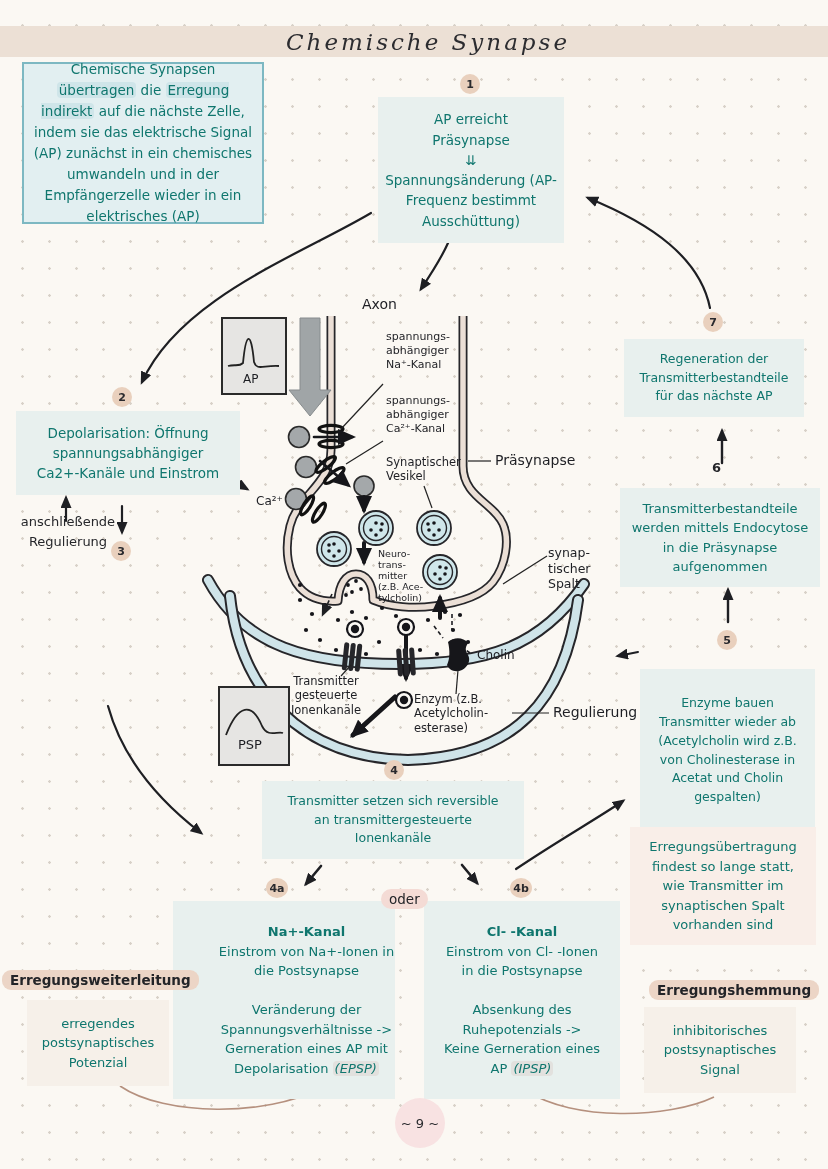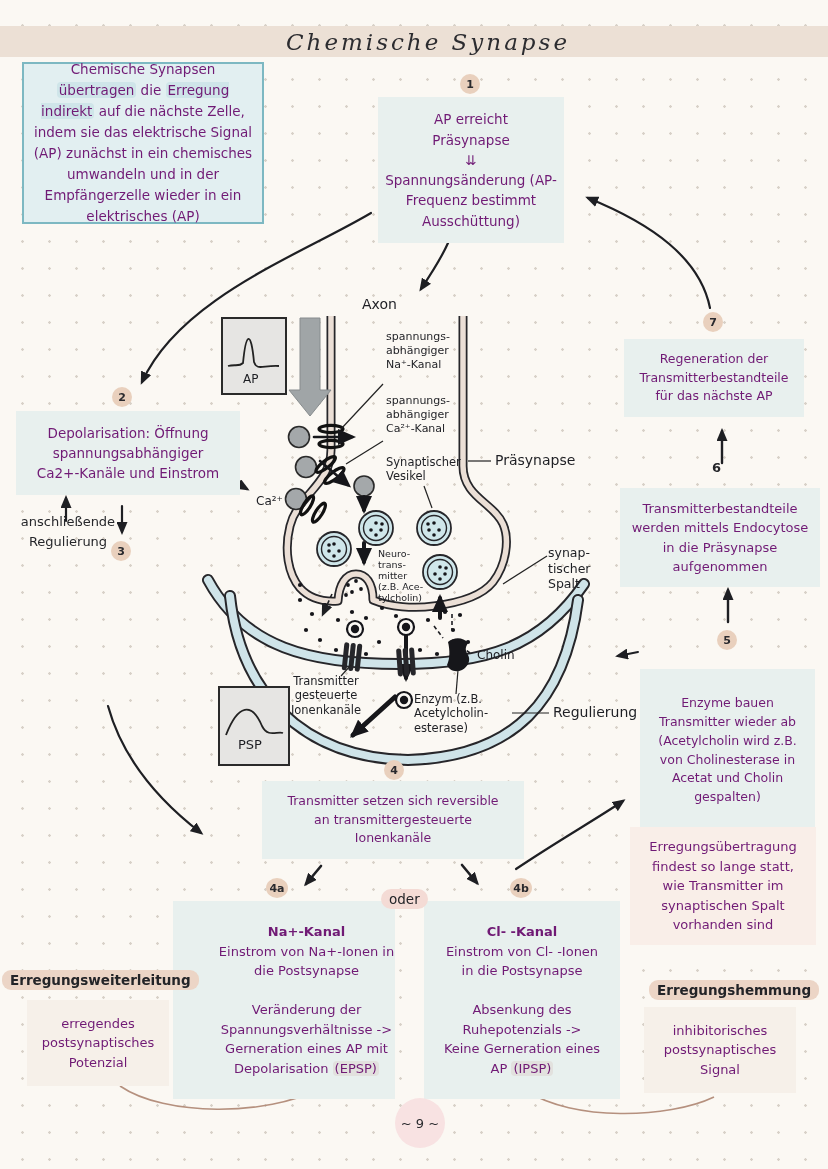--- a/index.html
+++ b/index.html
@@ -9,29 +9,29 @@
     background-image:radial-gradient(#d8d1c8 1.1px, transparent 1.5px);
     background-size:27px 27px;background-position:9px 12px;
     font-family:"DejaVu Sans", sans-serif;color:#26272b;
   }
   .banner{position:absolute;left:0;top:26px;width:828px;height:31px;background:#ece0d5;
     display:flex;align-items:center;justify-content:center;padding-left:14px;}
   .title{font-family:"DejaVu Serif", serif;font-style:italic;font-size:23px;
     letter-spacing:3px;color:#2c2c30;}
   svg.art{position:absolute;left:0;top:0;z-index:1;}
   .txt{position:absolute;z-index:2;}
-  .box{position:absolute;z-index:2;background:#e8f0ee;color:#701a75;
+  .box{position:absolute;z-index:2;background:#e8f0ee;color:#0f766e;
     display:flex;align-items:center;justify-content:center;text-align:center;
     box-sizing:border-box;font-size:13.5px;line-height:1.5;}
   .box .inner{white-space:pre-line;}
   .intro{background:#e2eff1;border:2px solid #7db8c2;font-size:13.5px;line-height:1.55;
     padding:8px 6px;}
   .intro p{margin:0;}
   .hlb{background:#cfe5e9;border-radius:4px;padding:0 2px;}
-  .hlg{background:#e2e1de;border-radius:4px;padding:0 2px;}
+  .hlg{background:#e2e1de;border-radius:4px;padding:0 2px;font-style:italic;}
   .badge{position:absolute;z-index:3;width:20px;height:20px;border-radius:50%;
     background:#e9d0bd;color:#2a2a2e;font-size:11px;font-weight:bold;
     display:flex;align-items:center;justify-content:center;}
   .pill{position:absolute;z-index:3;background:#ecd5c6;border-radius:9px;
     padding:2px 8px;font-weight:bold;font-size:13.5px;color:#232428;}
   .oder{background:#f4dbd5;font-weight:normal;font-size:13.5px;border-radius:11px;}
   .notepink{background:#f9eee8;}
   .notebeige{background:#f6f0e9;}
   .dlab{position:absolute;z-index:2;font-size:11px;line-height:1.25;color:#1e1f24;
     white-space:pre-line;}

